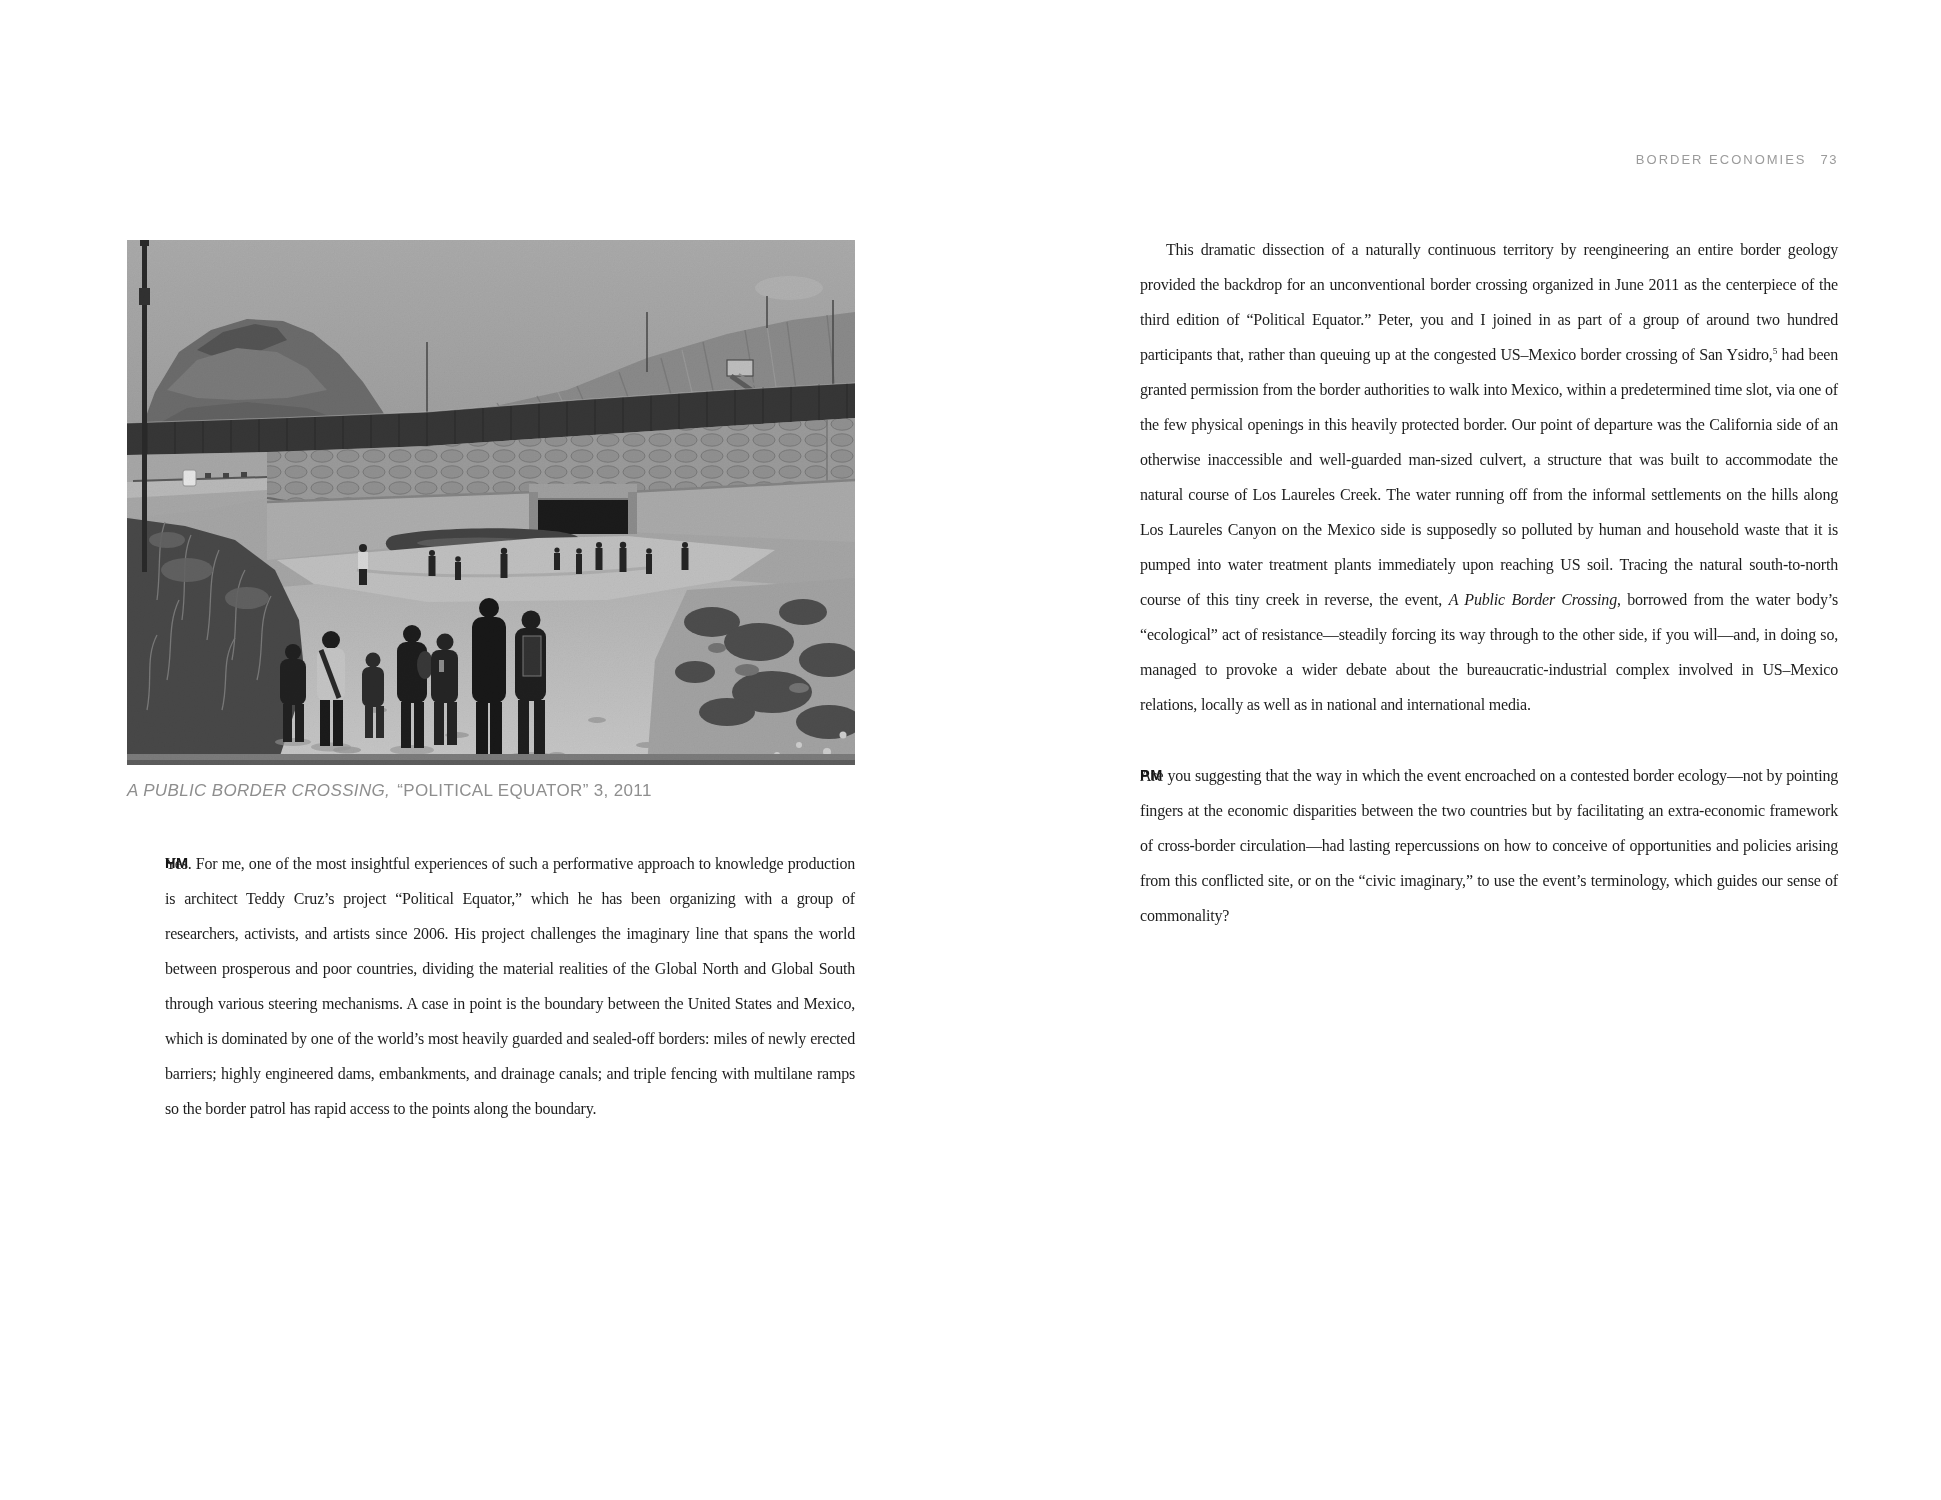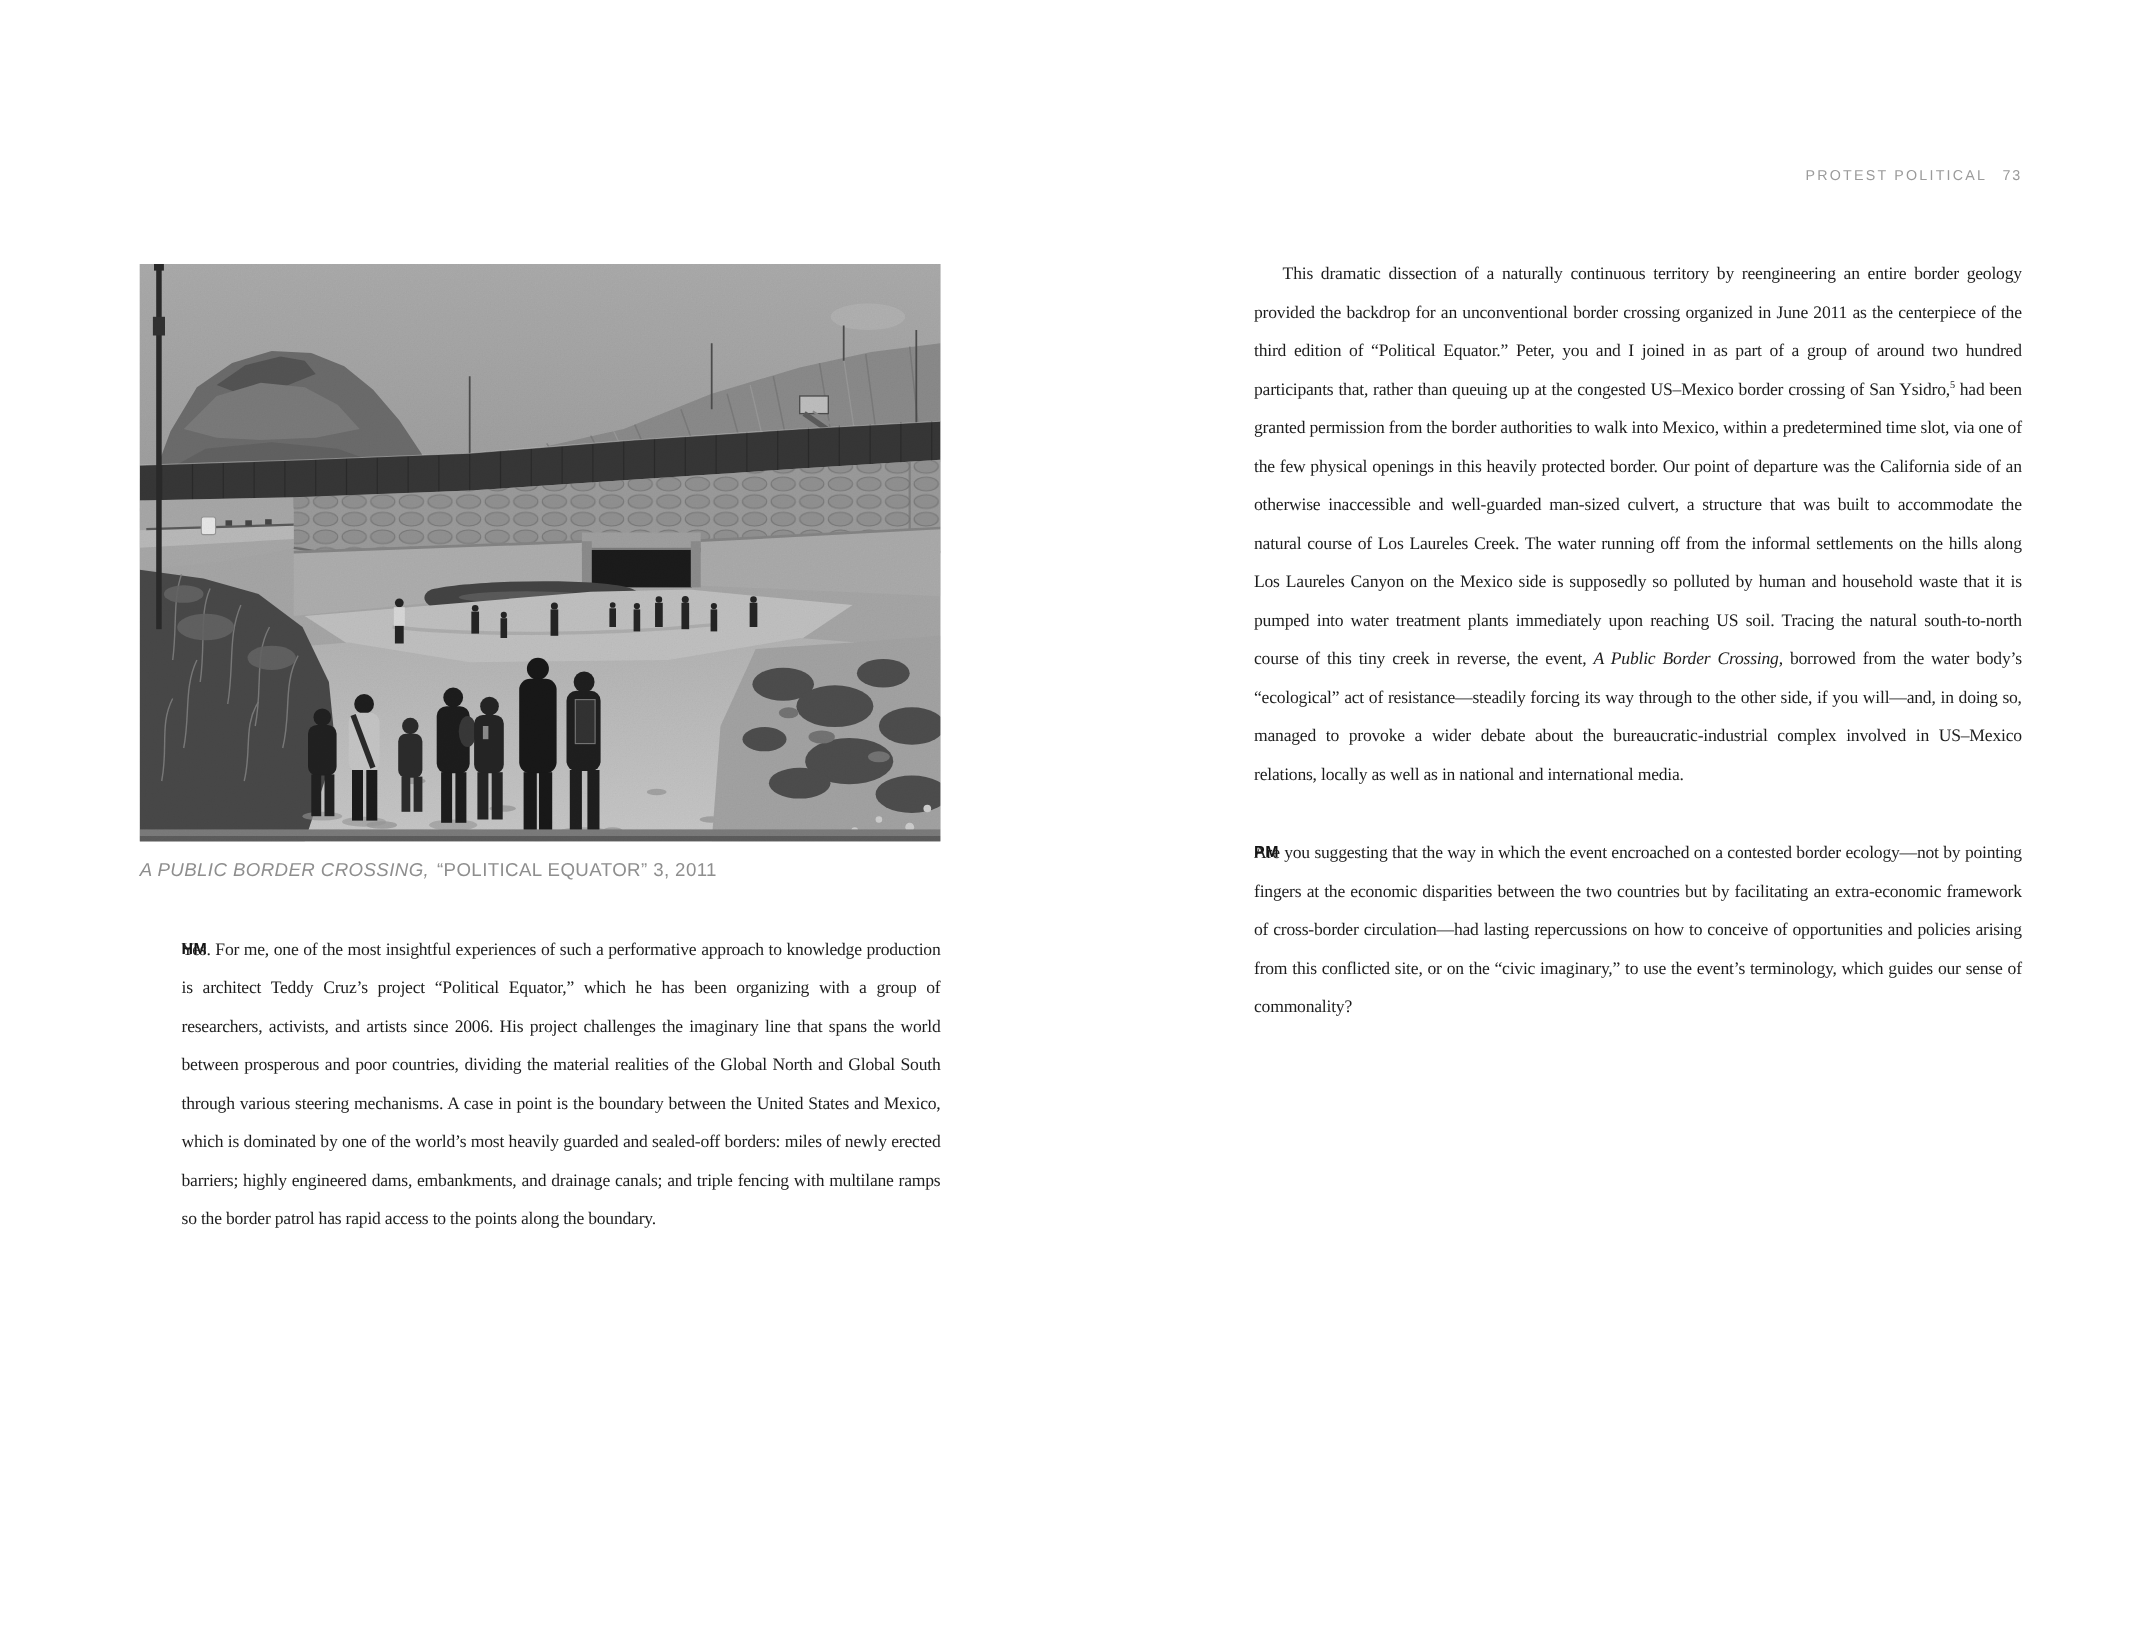--- a/index.html
+++ b/index.html
@@ -61,21 +61,21 @@
   .body-text.indent{text-indent:26px;}
   .body-text em{font-style:italic;}
   sup.note{font-size:58%;line-height:0;vertical-align:super;}
 </style>
 </head>
 <body>
 
 <div class="spread">
 
   <header class="running-head">
-    <span>PROTEST POLITICAL</span><span class="pagenum">73</span>
+    <span>BORDER ECONOMIES</span><span class="pagenum">73</span>
   </header>
 
   <figure class="photo" aria-label="Black-and-white photograph: a group of people seen from behind walking on a dirt path toward a concrete border culvert and pond, with a long dark border fence, retaining wall and eroded hillside behind them">
     <svg viewBox="0 0 728 525" preserveAspectRatio="none">
       <defs>
         <linearGradient id="sky" x1="0" y1="0" x2="0" y2="1">
           <stop offset="0" stop-color="#aeaeae"></stop>
             <stop offset="1" stop-color="#9f9f9f"></stop>
         </linearGradient>
         <linearGradient id="dirt" x1="0" y1="0" x2="0" y2="1">

